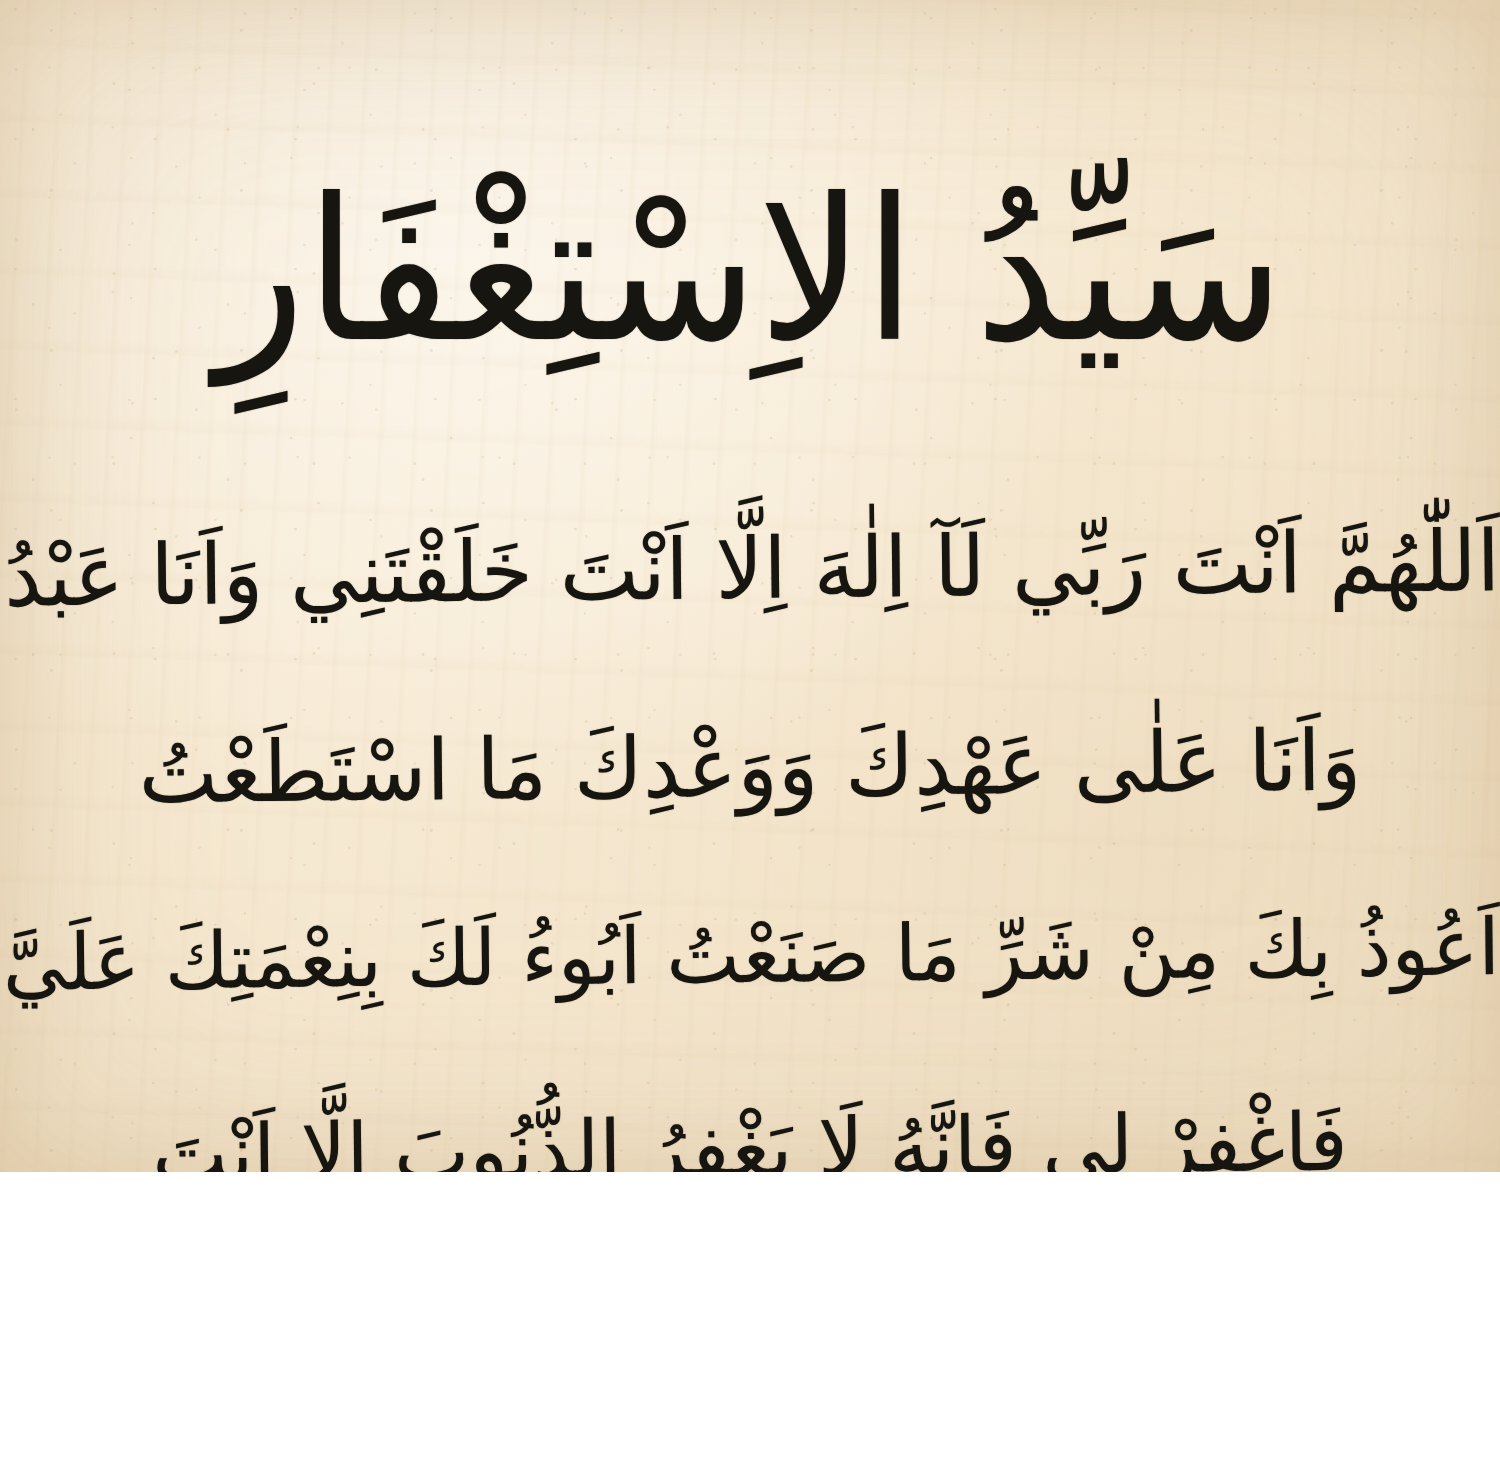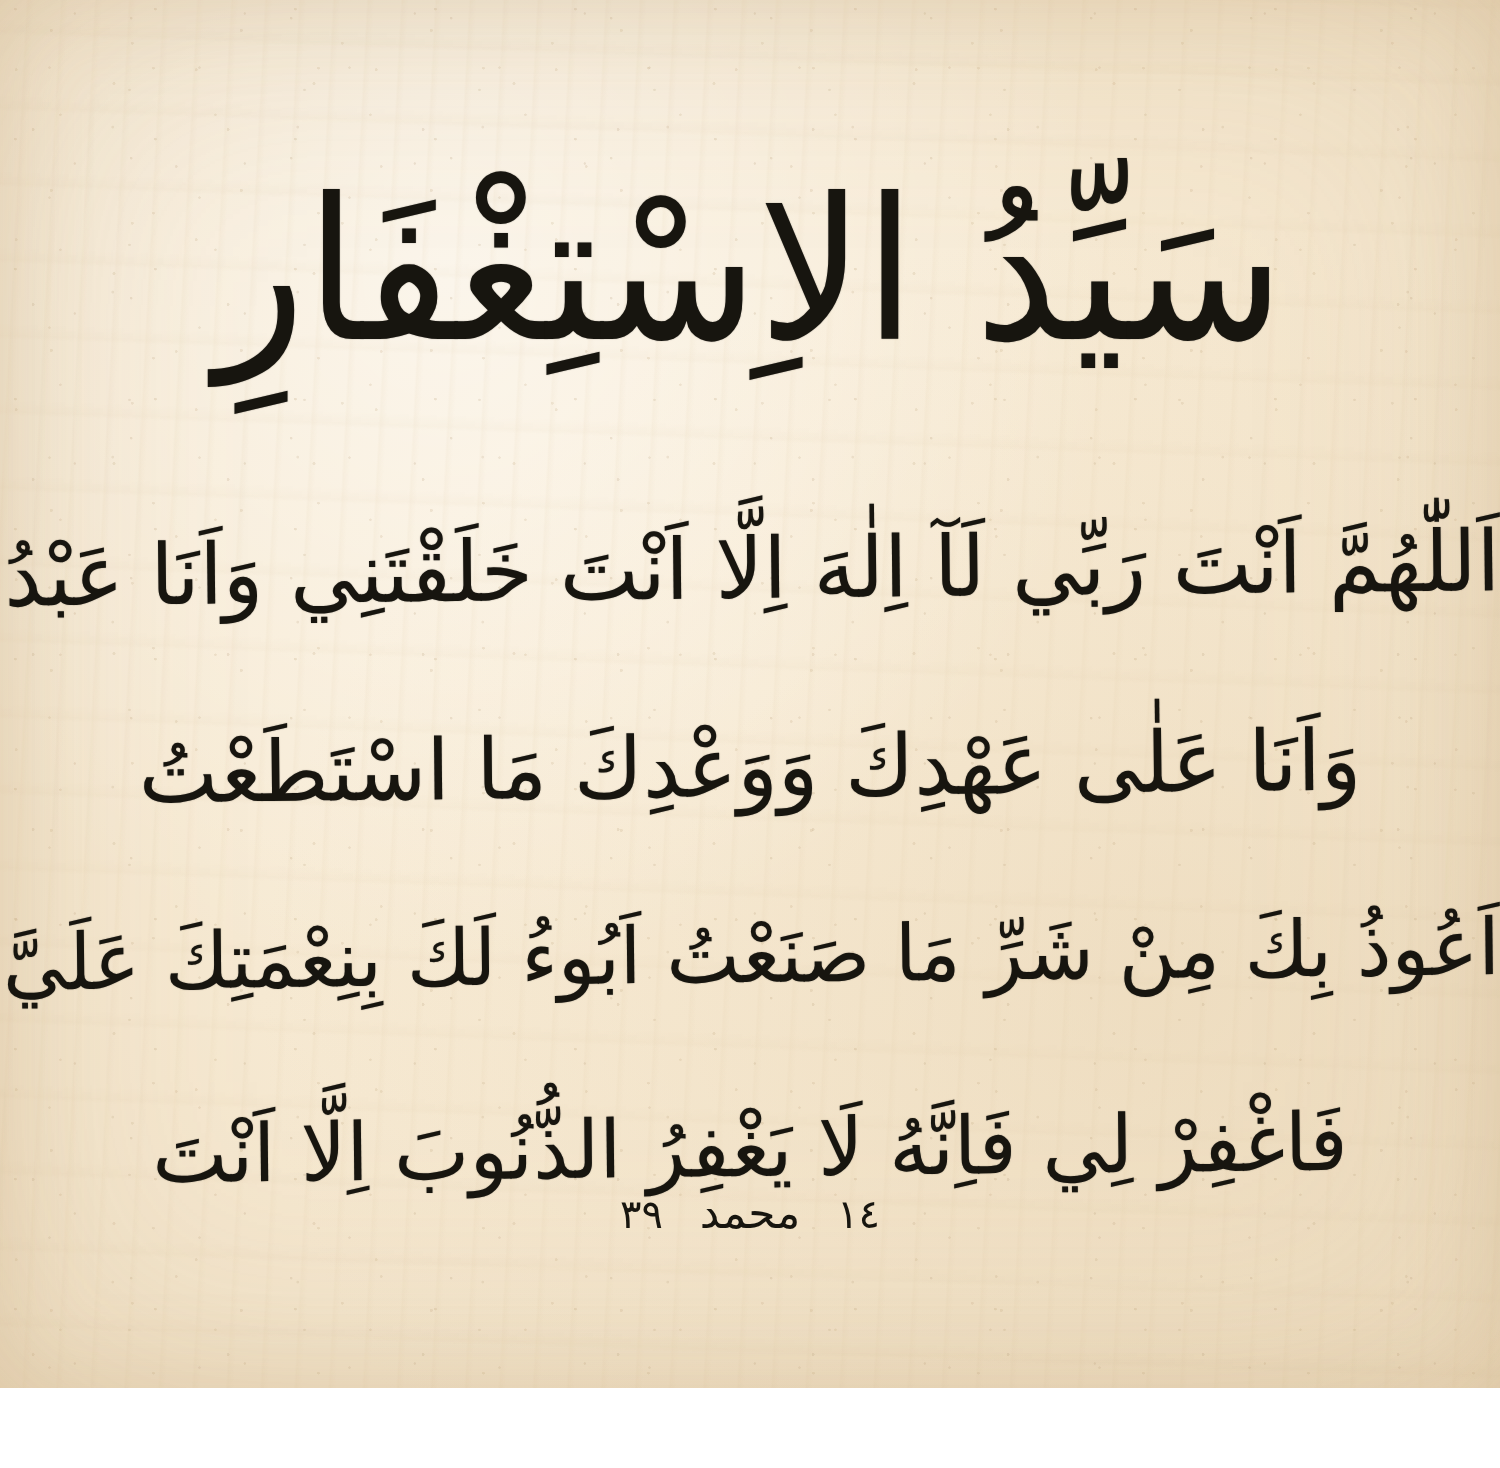--- a/index.html
+++ b/index.html
@@ -12,21 +12,21 @@
     width: 1500px;
     height: 1468px;
     overflow: hidden;
     font-family: "DejaVu Sans", sans-serif;
   }
 
   
   #artwork {
     position: relative;
     width: 1500px;
-    height: 1388px;
+    height: 1172px;
     background:
       radial-gradient(ellipse at 30% 20%, rgba(255,255,255,0.55) 0%, rgba(255,255,255,0) 45%),
       radial-gradient(ellipse at 78% 72%, rgba(228,206,170,0.45) 0%, rgba(228,206,170,0) 55%),
       radial-gradient(ellipse at 50% 50%, #fbf0dc 0%, #f6e9d2 55%, #efdfc4 100%);
     box-sizing: border-box;
     overflow: hidden;
   }
 
   
   #paper-grain {

